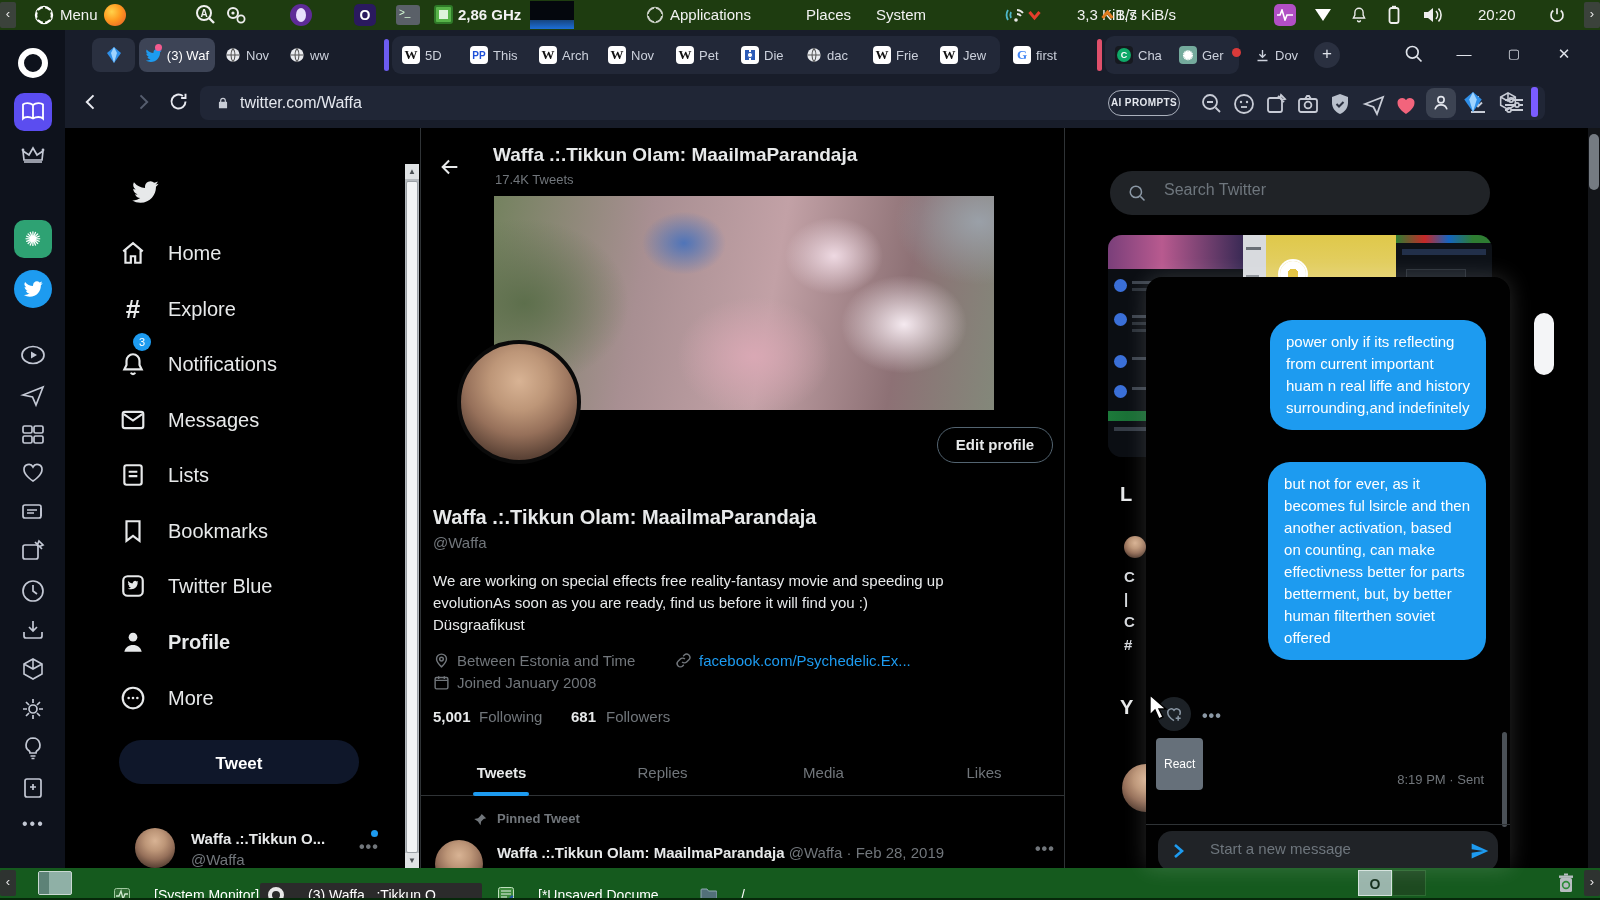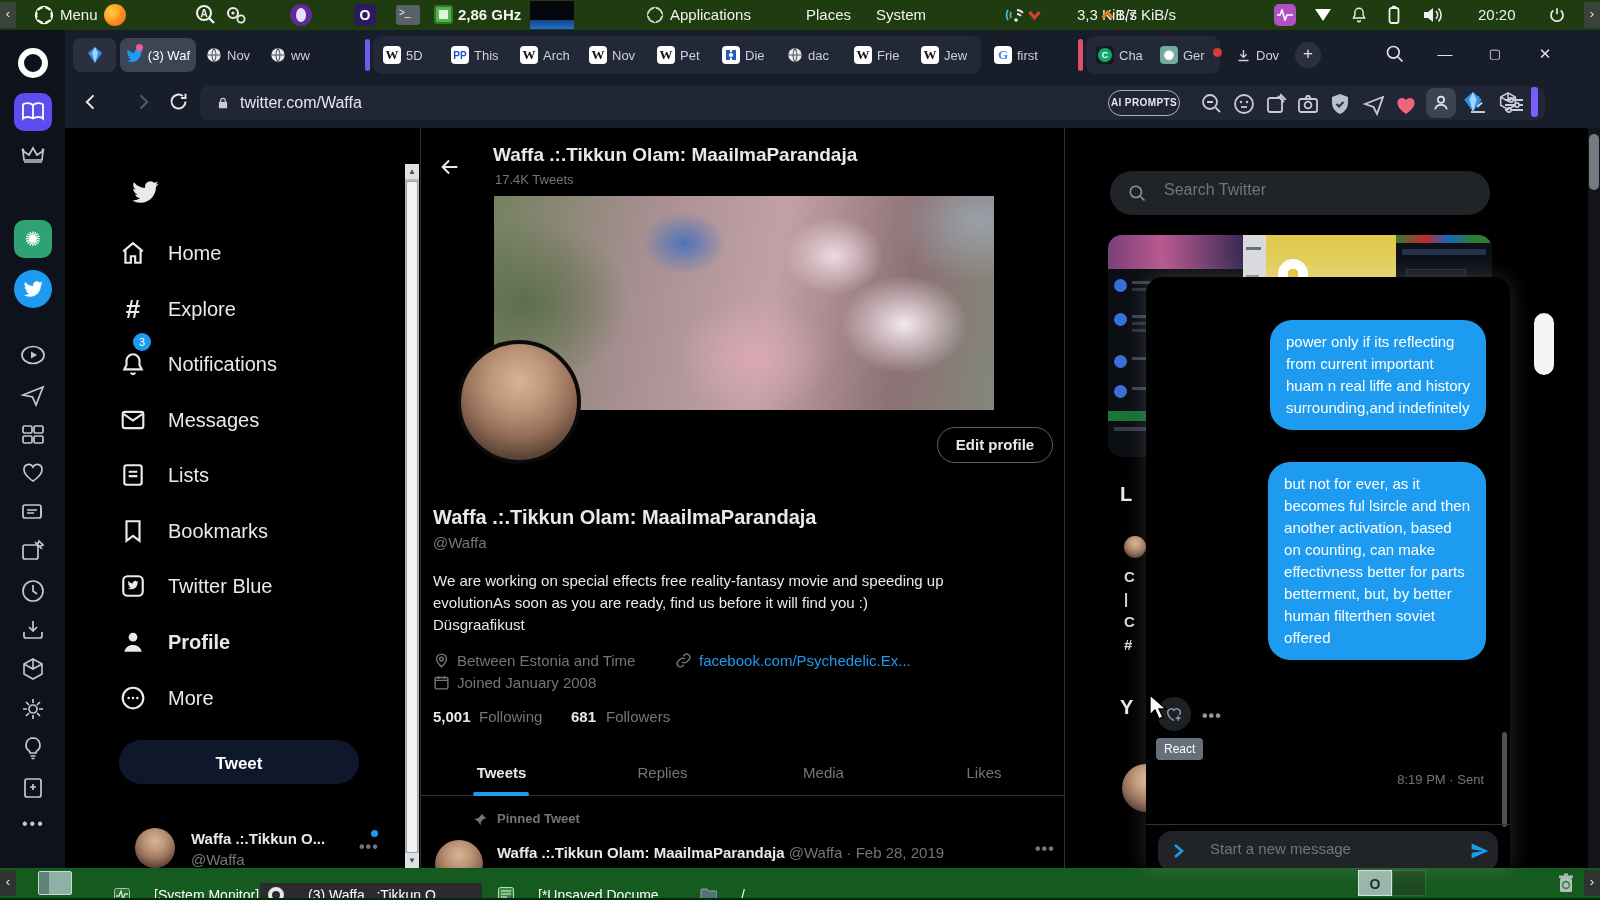--- a/index.html
+++ b/index.html
@@ -17,21 +17,21 @@
 
   
   #chrome { left:0; top:30px; width:1600px; height:838px; background:#181d2a; }
   #opsidebar { left:0; top:0; width:65px; height:838px; background:#0e121c; }
   .sbico { left:20px; width:26px; height:26px; color:#c3c8d4; }
   .sbbox { left:14px; width:38px; height:38px; border-radius:10px; }
   .tab { top:8px; height:34px; border-radius:8px; display:flex; align-items:center;
     gap:5px; padding:0 6px; overflow:hidden; color:#ccd1dc; font-size:13px; white-space:nowrap; }
   .tgroup { top:6px; height:38px; background:#222838; border-radius:9px; }
   .gbar { top:9px; width:5px; height:32px; border-radius:3px; }
-  #tabbar { left:63px; top:0; width:1259px; height:48px; }
+  #tabbar { left:82px; top:0; width:1259px; height:48px; }
   .winctl { top:14px; width:20px; height:20px; color:#dfe3ea; font-size:15px; text-align:center; line-height:20px; }
   #toolbar { left:65px; top:48px; width:1535px; height:50px; }
   #urlfield { left:135px; top:8px; width:1345px; height:34px; background:#202636; border-radius:8px; }
   .tbico { top:13px; width:24px; height:24px; color:#c8ccd6; }
   .favsq { width:18px; height:18px; border-radius:4px; flex:0 0 auto;
     display:flex; align-items:center; justify-content:center; font-weight:bold; }
 
   
   #page { left:65px; top:98px; width:1535px; height:740px; background:#000; color:#e7e9ea; }
   .navitem { left:55px; height:50px; display:flex; align-items:center; gap:22px; color:#e7e9ea; font-size:20px; }
@@ -617,21 +617,21 @@
 offered</div>
     <div class="ab" style="right:26px;top:495px;font-size:13px;color:#71767b;">8:19 PM · Sent</div>
 
     <div class="ab" style="left:11px;top:420px;width:34px;height:34px;border-radius:50%;background:#1c2126;">
       <svg style="margin:7px;" width="20" height="20" viewBox="0 0 24 24">
           <path d="M12 20s-7.5-4.7-7.5-9.8A4.2 4.2 0 0 1 12 7.5a4.2 4.2 0 0 1 7.5 2.7c0 1-.3 2-.8 2.9" fill="none" stroke="#8b98a5" stroke-width="1.8"></path>
           <path d="M17 14v6M14 17h6" stroke="#8b98a5" stroke-width="1.8"></path>
         </svg>
     </div>
     <div class="ab" style="left:56px;top:430px;color:#8b98a5;font-weight:bold;letter-spacing:1px;">•••</div>
-    <div class="ab" style="left:10px;top:461px;padding:4px 8px;background:#66707a;border-radius:4px;color:#fff;font-size:12px;">React</div>
+    <div class="ab" style="left:10px;top:461px;padding:19px 8px;background:#66707a;border-radius:4px;color:#fff;font-size:12px;">React</div>
 
     <div class="ab" style="left:356px;top:455px;width:5px;height:95px;border-radius:3px;background:#4a5056;"></div>
 
     <div class="ab hairline" style="left:0;top:547px;width:364px;height:1px;"></div>
     <div class="ab" style="left:12px;top:554px;width:340px;height:40px;border-radius:14px;background:#202327;">
       <svg class="ab" style="left:14px;top:12px;" width="14" height="16" viewBox="0 0 12 16">
           <path d="M2 2l7 6-7 6" fill="none" stroke="#1d9bf0" stroke-width="2.6"></path>
         </svg>
       <input class="ab" style="left: 52px; top: 9px; width: 240px; font-size: 15px;" placeholder="Start a new message">
       <svg class="ab" style="left:312px;top:10px;" width="20" height="20" viewBox="0 0 24 24" fill="#1d9bf0">

